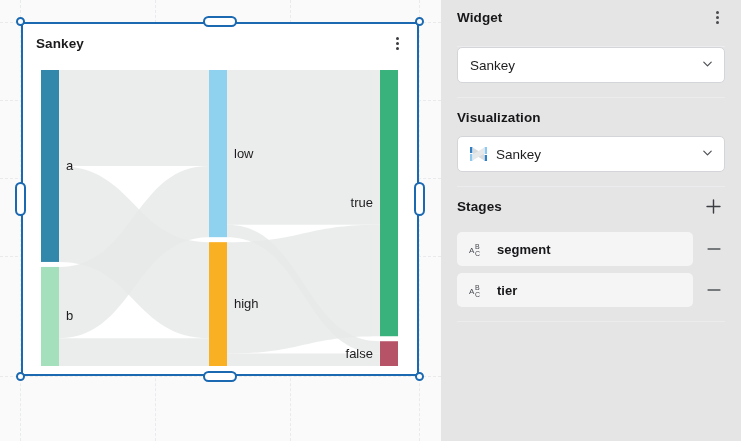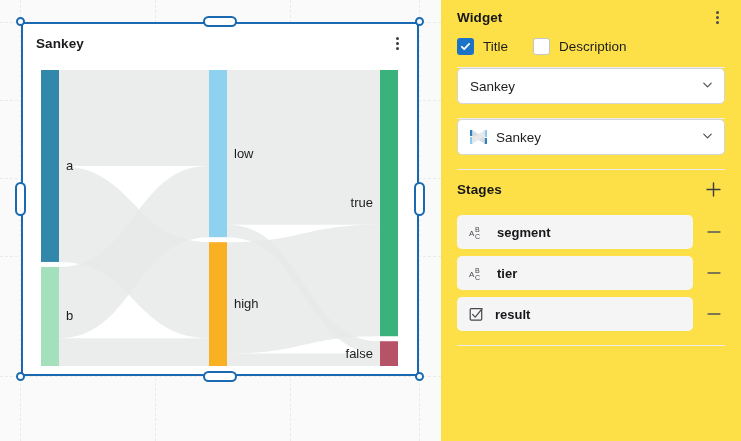--- a/index.html
+++ b/index.html
@@ -96,21 +96,21 @@
   .sankey-label {
     font-family: "Liberation Sans", sans-serif;
     font-size: 13px;
     fill: #1d1d1f;
   }
 
   
   #panel {
     position: absolute; left: 441px; top: 0;
     width: 300px; height: 441px;
-    background: #fde047;
+    background: #e5e5e5;
     padding: 0 16px;
   }
   .panel-section { padding-top: 0; }
   .section-head {
     display: flex; align-items: center; justify-content: space-between;
     height: 34px;
   }
   .section-title {
     font-size: 13.5px; font-weight: bold; color: #17171a;
     letter-spacing: 0.1px;
@@ -237,52 +237,41 @@
 
     <div class="panel-section">
       <div class="section-head">
         <div class="section-title">Widget</div>
         <div class="kebab">
           <i></i>
             <i></i>
             <i></i>
         </div>
       </div>
-      <div class="check-row">
-        <div class="check-item">
-          <span class="cbox on">
-            <svg width="11" height="11" viewBox="0 0 12 12">
-              <path d="M2 6.3 L4.6 8.9 L10 3.2" fill="none" stroke="#ffffff" stroke-width="1.9" stroke-linecap="round" stroke-linejoin="round"></path>
-            </svg>
-          </span>
-          <span class="check-label">Title</span>
-        </div>
-        <div class="check-item">
-          <span class="cbox off"></span>
-          <span class="check-label">Description</span>
-        </div>
-      </div>
       <div class="divider"></div>
     </div>
 
     <div class="panel-section">
       <div class="select-box">
         <span class="select-left">
           <span class="select-value">Sankey</span>
         </span>
         <span class="chev">
           <svg width="13" height="13" viewBox="0 0 14 14">
             <path d="M3 5.5 L7 9.5 L11 5.5" fill="none" stroke="#4d5055" stroke-width="1.3" stroke-linecap="round" stroke-linejoin="round"></path>
           </svg>
         </span>
       </div>
       <div class="divider" style="margin-top:14px"></div>
     </div>
 
     <div class="panel-section">
+      <div class="section-head" style="height:38px">
+        <div class="section-title">Visualization</div>
+      </div>
       <div class="select-box">
         <span class="select-left">
           <span style="display:flex">
             <svg width="17" height="14" viewBox="0 0 17 14">
               <rect x="0" y="0" width="2.4" height="6" fill="#2f7fc4"></rect>
               <rect x="0" y="7" width="2.4" height="7" fill="#8fc9ef"></rect>
               <rect x="14.6" y="0" width="2.4" height="7" fill="#8fc9ef"></rect>
               <rect x="14.6" y="8" width="2.4" height="6" fill="#2f7fc4"></rect>
               <path d="M2.6 0.4 L14.4 7.6 L14.4 13.6 L2.6 6.4 Z" fill="#d9dbdd"></path>
               <path d="M2.6 13.6 L14.4 6.4 L14.4 0.4 L2.6 7.6 Z" fill="#e6e8ea"></path>
@@ -338,33 +327,17 @@
           </span>
           <span class="stage-label">tier</span>
         </div>
         <div class="minus-btn">
           <svg width="18" height="18" viewBox="0 0 20 20">
             <path d="M3.4 10 H16.6" stroke="#52555a" stroke-width="1.5" stroke-linecap="round"></path>
           </svg>
         </div>
       </div>
 
-      <div class="stage-row">
-        <div class="stage-chip">
-          <span style="display:flex">
-            <svg width="16" height="15" viewBox="0 0 16 15">
-              <rect x="1.2" y="1.6" width="11.5" height="11.5" rx="1" fill="none" stroke="#44474c" stroke-width="1.2"></rect>
-              <path d="M3.6 7.4 L6.2 10.2 L13.2 1.6" fill="none" stroke="#44474c" stroke-width="1.2" stroke-linecap="round" stroke-linejoin="round"></path>
-            </svg>
-          </span>
-          <span class="stage-label">result</span>
-        </div>
-        <div class="minus-btn">
-          <svg width="18" height="18" viewBox="0 0 20 20">
-            <path d="M3.4 10 H16.6" stroke="#52555a" stroke-width="1.5" stroke-linecap="round"></path>
-          </svg>
-        </div>
-      </div>
 
       <div class="panel-bottom-divider"></div>
     </div>
   </div>
 </div>
 
 </body></html>

